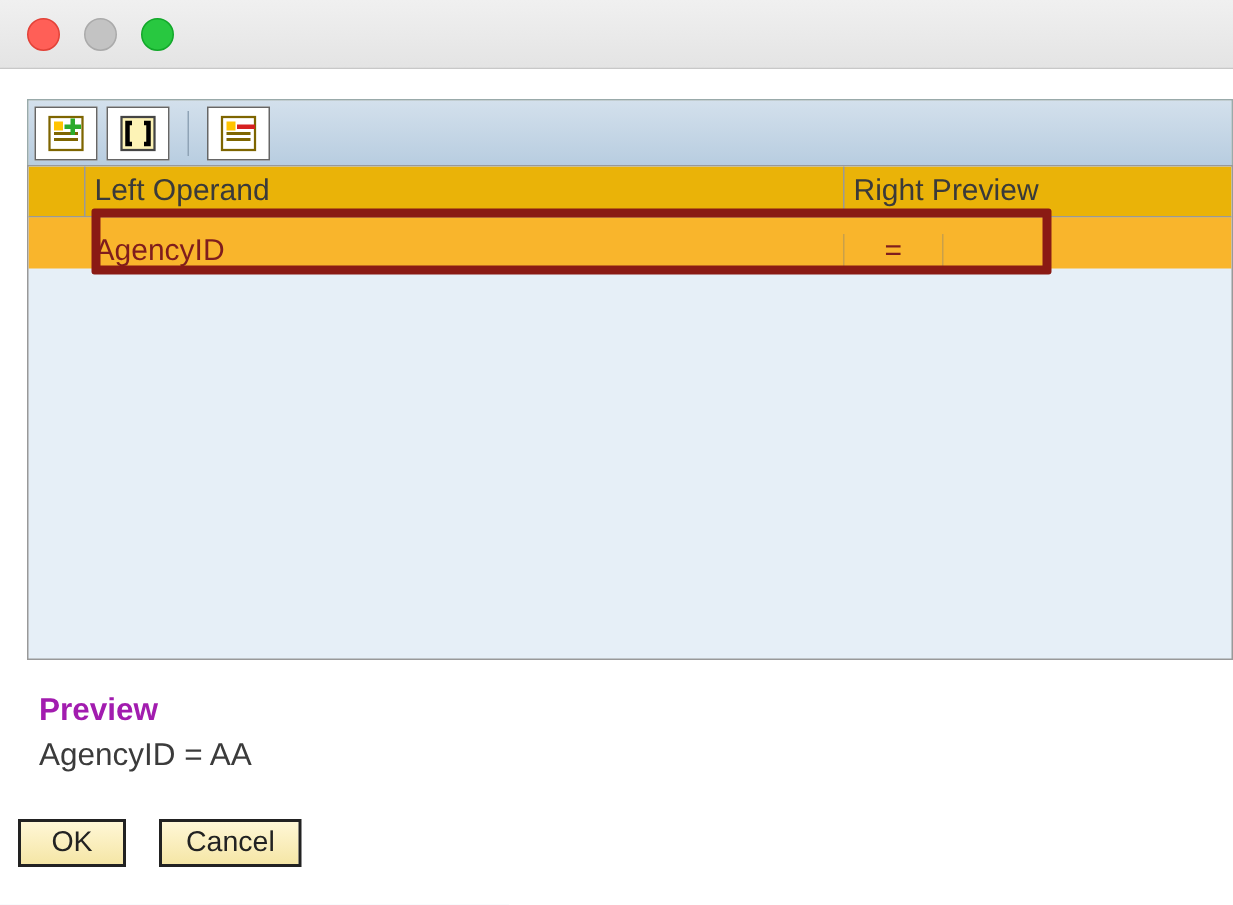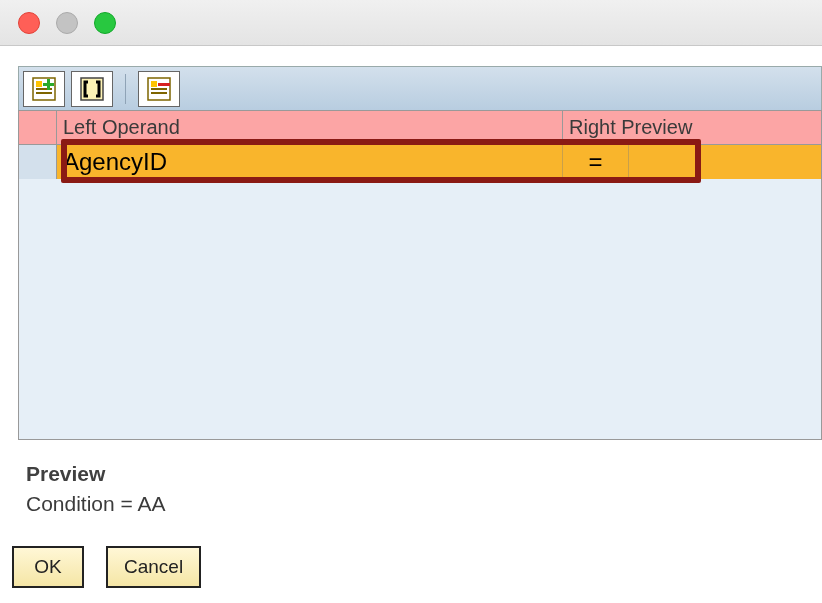--- a/index.html
+++ b/index.html
@@ -74,42 +74,43 @@
 
   .grid {
     border: 1px solid #999;
     background: #e6eff7;
     height: 330px;
     overflow: hidden;
   }
   .grid-header {
     display: flex;
     height: 34px;
-    background: #fca5a5;
+    background: #eab308;
     border-bottom: 1px solid #999;
     font-size: 20px;
     color: #3a3a3a;
   }
   .hcell {
     border-right: 1px solid #999;
     display: flex;
     align-items: center;
     padding-left: 6px;
   }
   .col-marker { width: 38px; padding: 0; }
   .col-left   { width: 506px; }
   .col-op     { width: 66px; justify-content: center; padding-left: 0; }
   .col-right  { flex: 1; border-right: none; }
 
   .grid-row {
     display: flex;
     height: 34px;
-    font-size: 24px;
-    color: #000000;
+    font-size: 20px;
+    color: #7f1d1d;
     position: relative;
+    align-items: flex-end;
   }
   .grid-row.selected { background: #f9b52c; }
   .rcell {
     border-right: 1px solid #c9a04a;
     display: flex;
     align-items: center;
     padding-left: 6px;
   }
   .grid-row .col-marker {
     background: #d3e0ec;
@@ -129,36 +130,36 @@
     pointer-events: none;
     border-radius: 2px;
   }
 
   .preview-section {
     margin: 22px 0 0 26px;
   }
   .preview-label {
     font-weight: bold;
     font-size: 21px;
-    color: #404040;
+    color: #a21caf;
   }
   .preview-text {
     font-size: 21px;
     color: #3b3b3b;
     margin-top: 6px;
   }
 
   .button-row {
     margin: 30px 0 0 12px;
     display: flex;
     gap: 22px;
   }
   .btn {
     min-width: 72px;
-    height: 42px;
+    height: 32px;
     padding: 0 16px;
     background: linear-gradient(to bottom, #fff7d6, #f5e6a6);
     border: 2px solid #222;
     font-size: 19px;
     color: #222;
     display: flex;
     align-items: center;
     justify-content: center;
     cursor: pointer;
     text-align: right;
@@ -219,19 +220,19 @@
       <div class="rcell col-left">AgencyID</div>
       <div class="rcell col-op op-text">=</div>
       <div class="row-highlight-box"></div>
     </div>
   </div>
 
 </div>
 
 <div class="preview-section">
   <div class="preview-label">Preview</div>
-  <div class="preview-text">Condition = AA</div>
+  <div class="preview-text">AgencyID = AA</div>
 </div>
 
 <div class="button-row">
   <div class="btn">OK</div>
   <div class="btn">Cancel</div>
 </div>
 
 </body></html>

